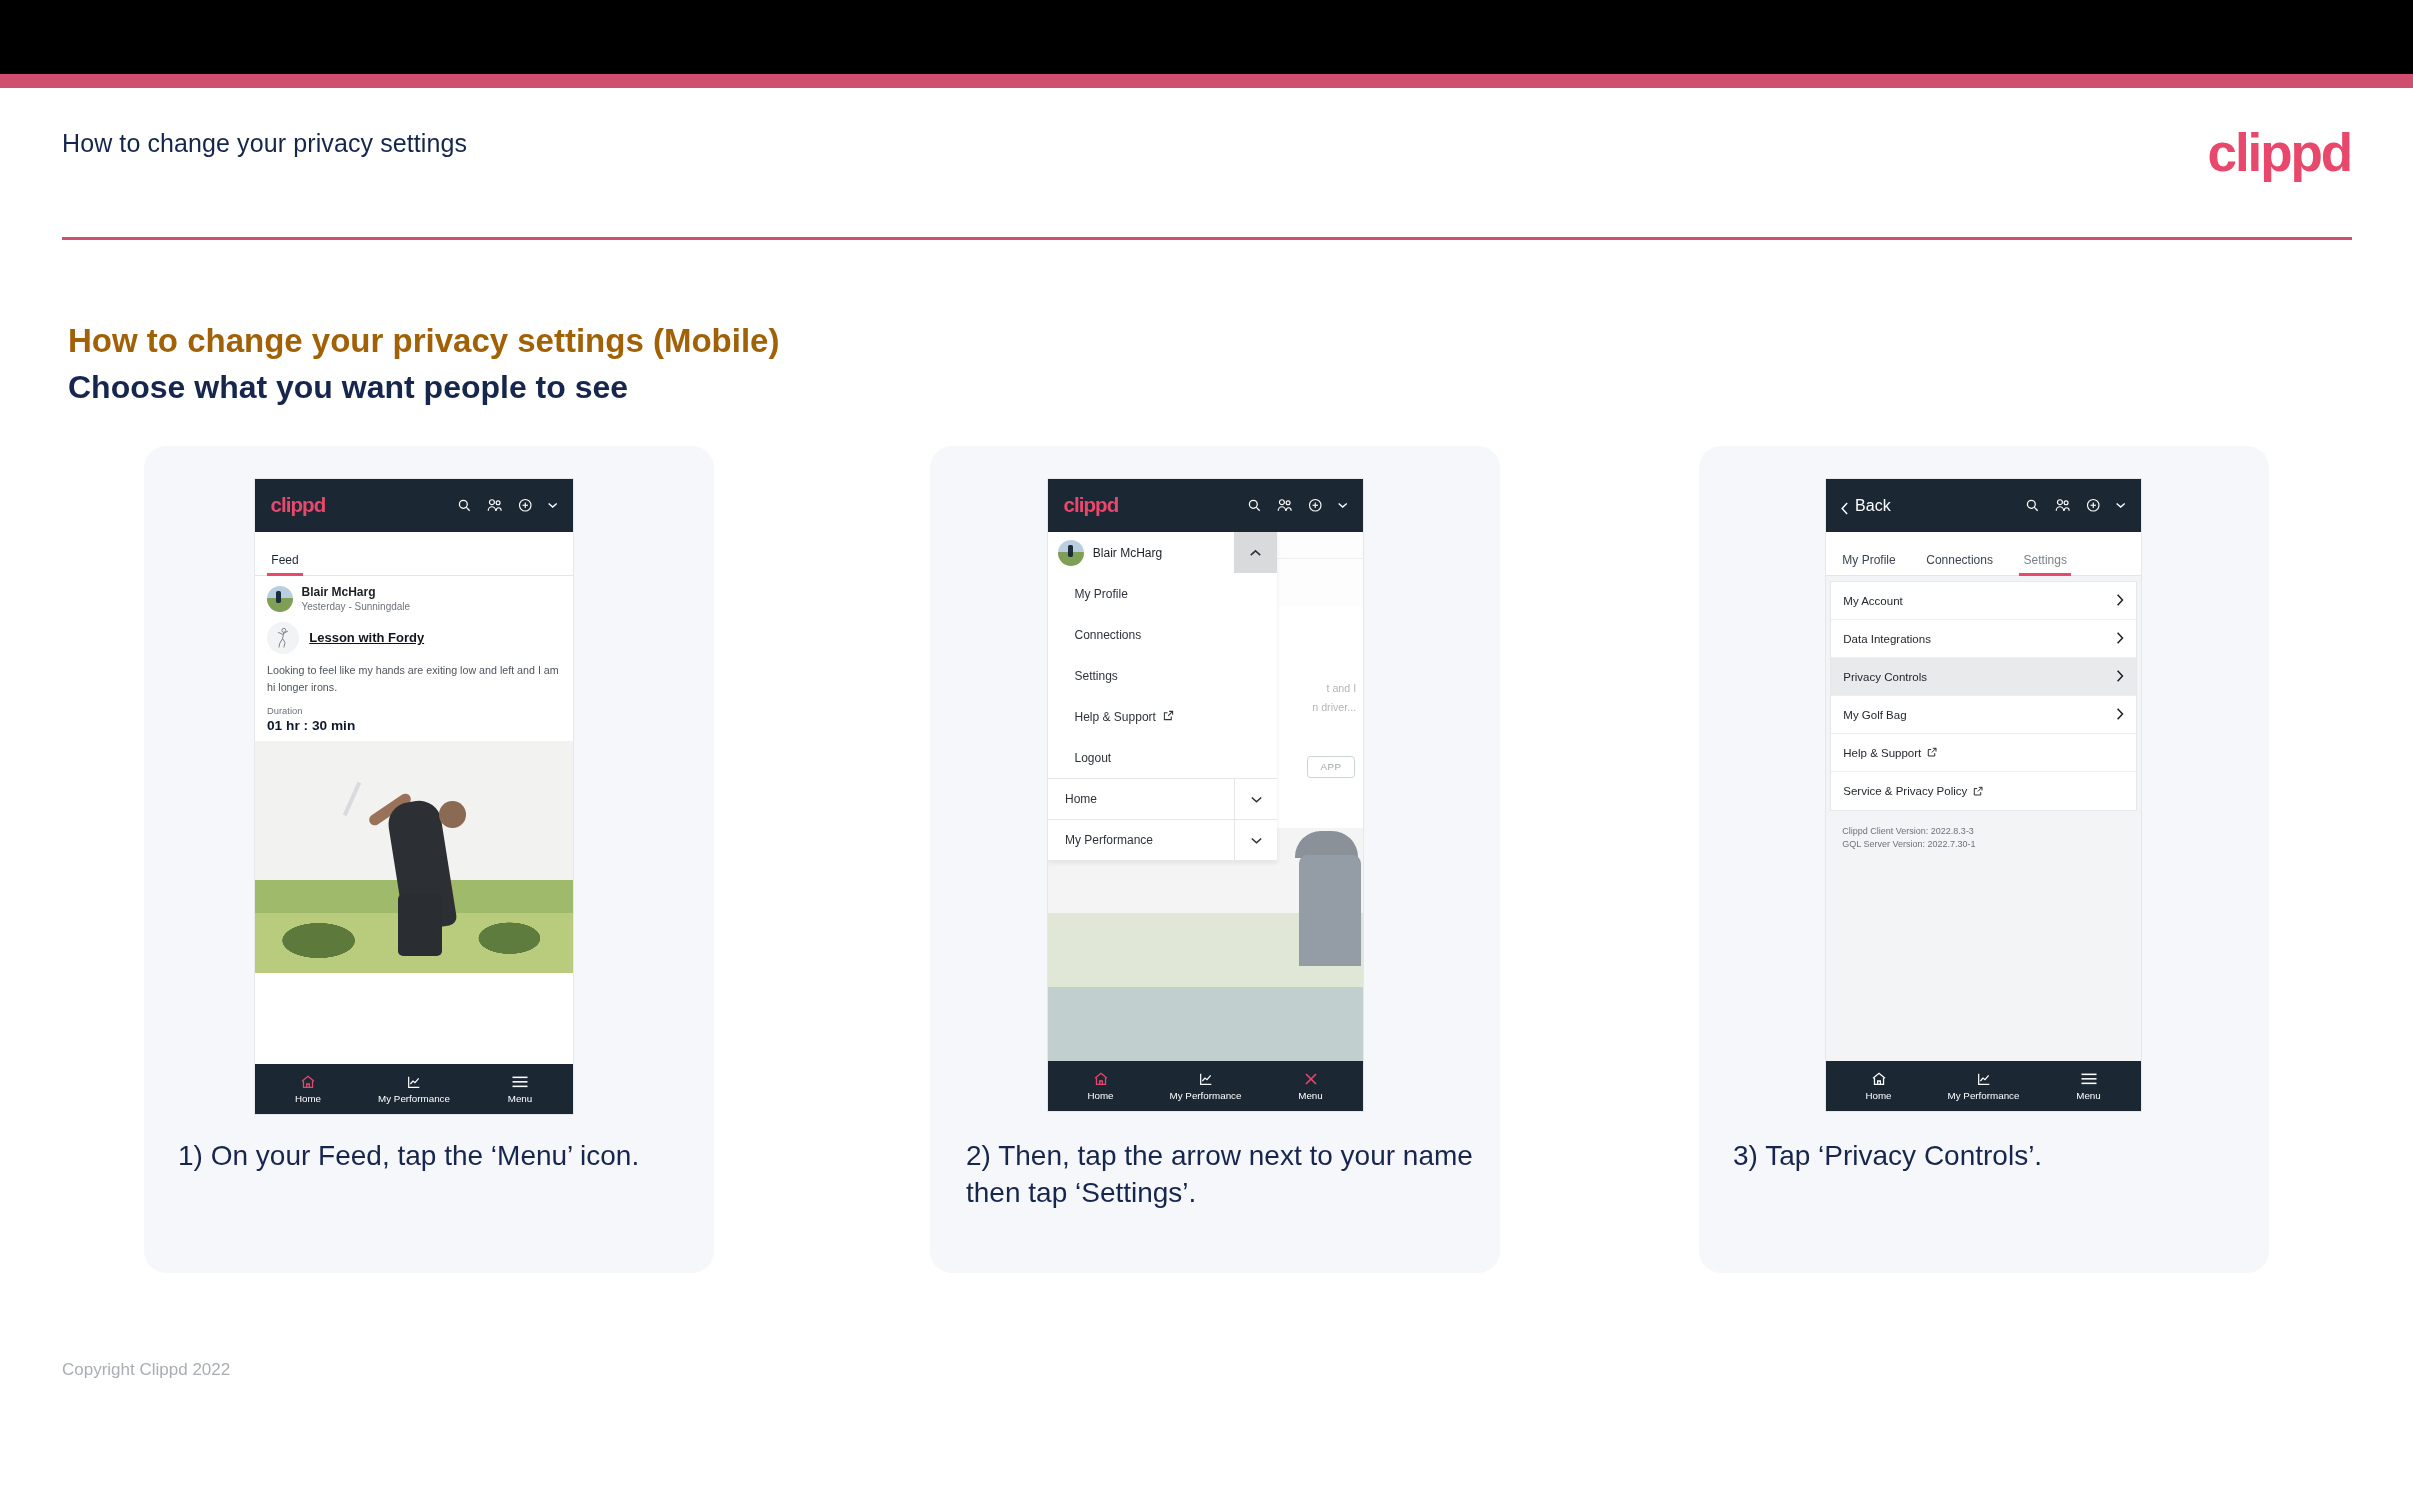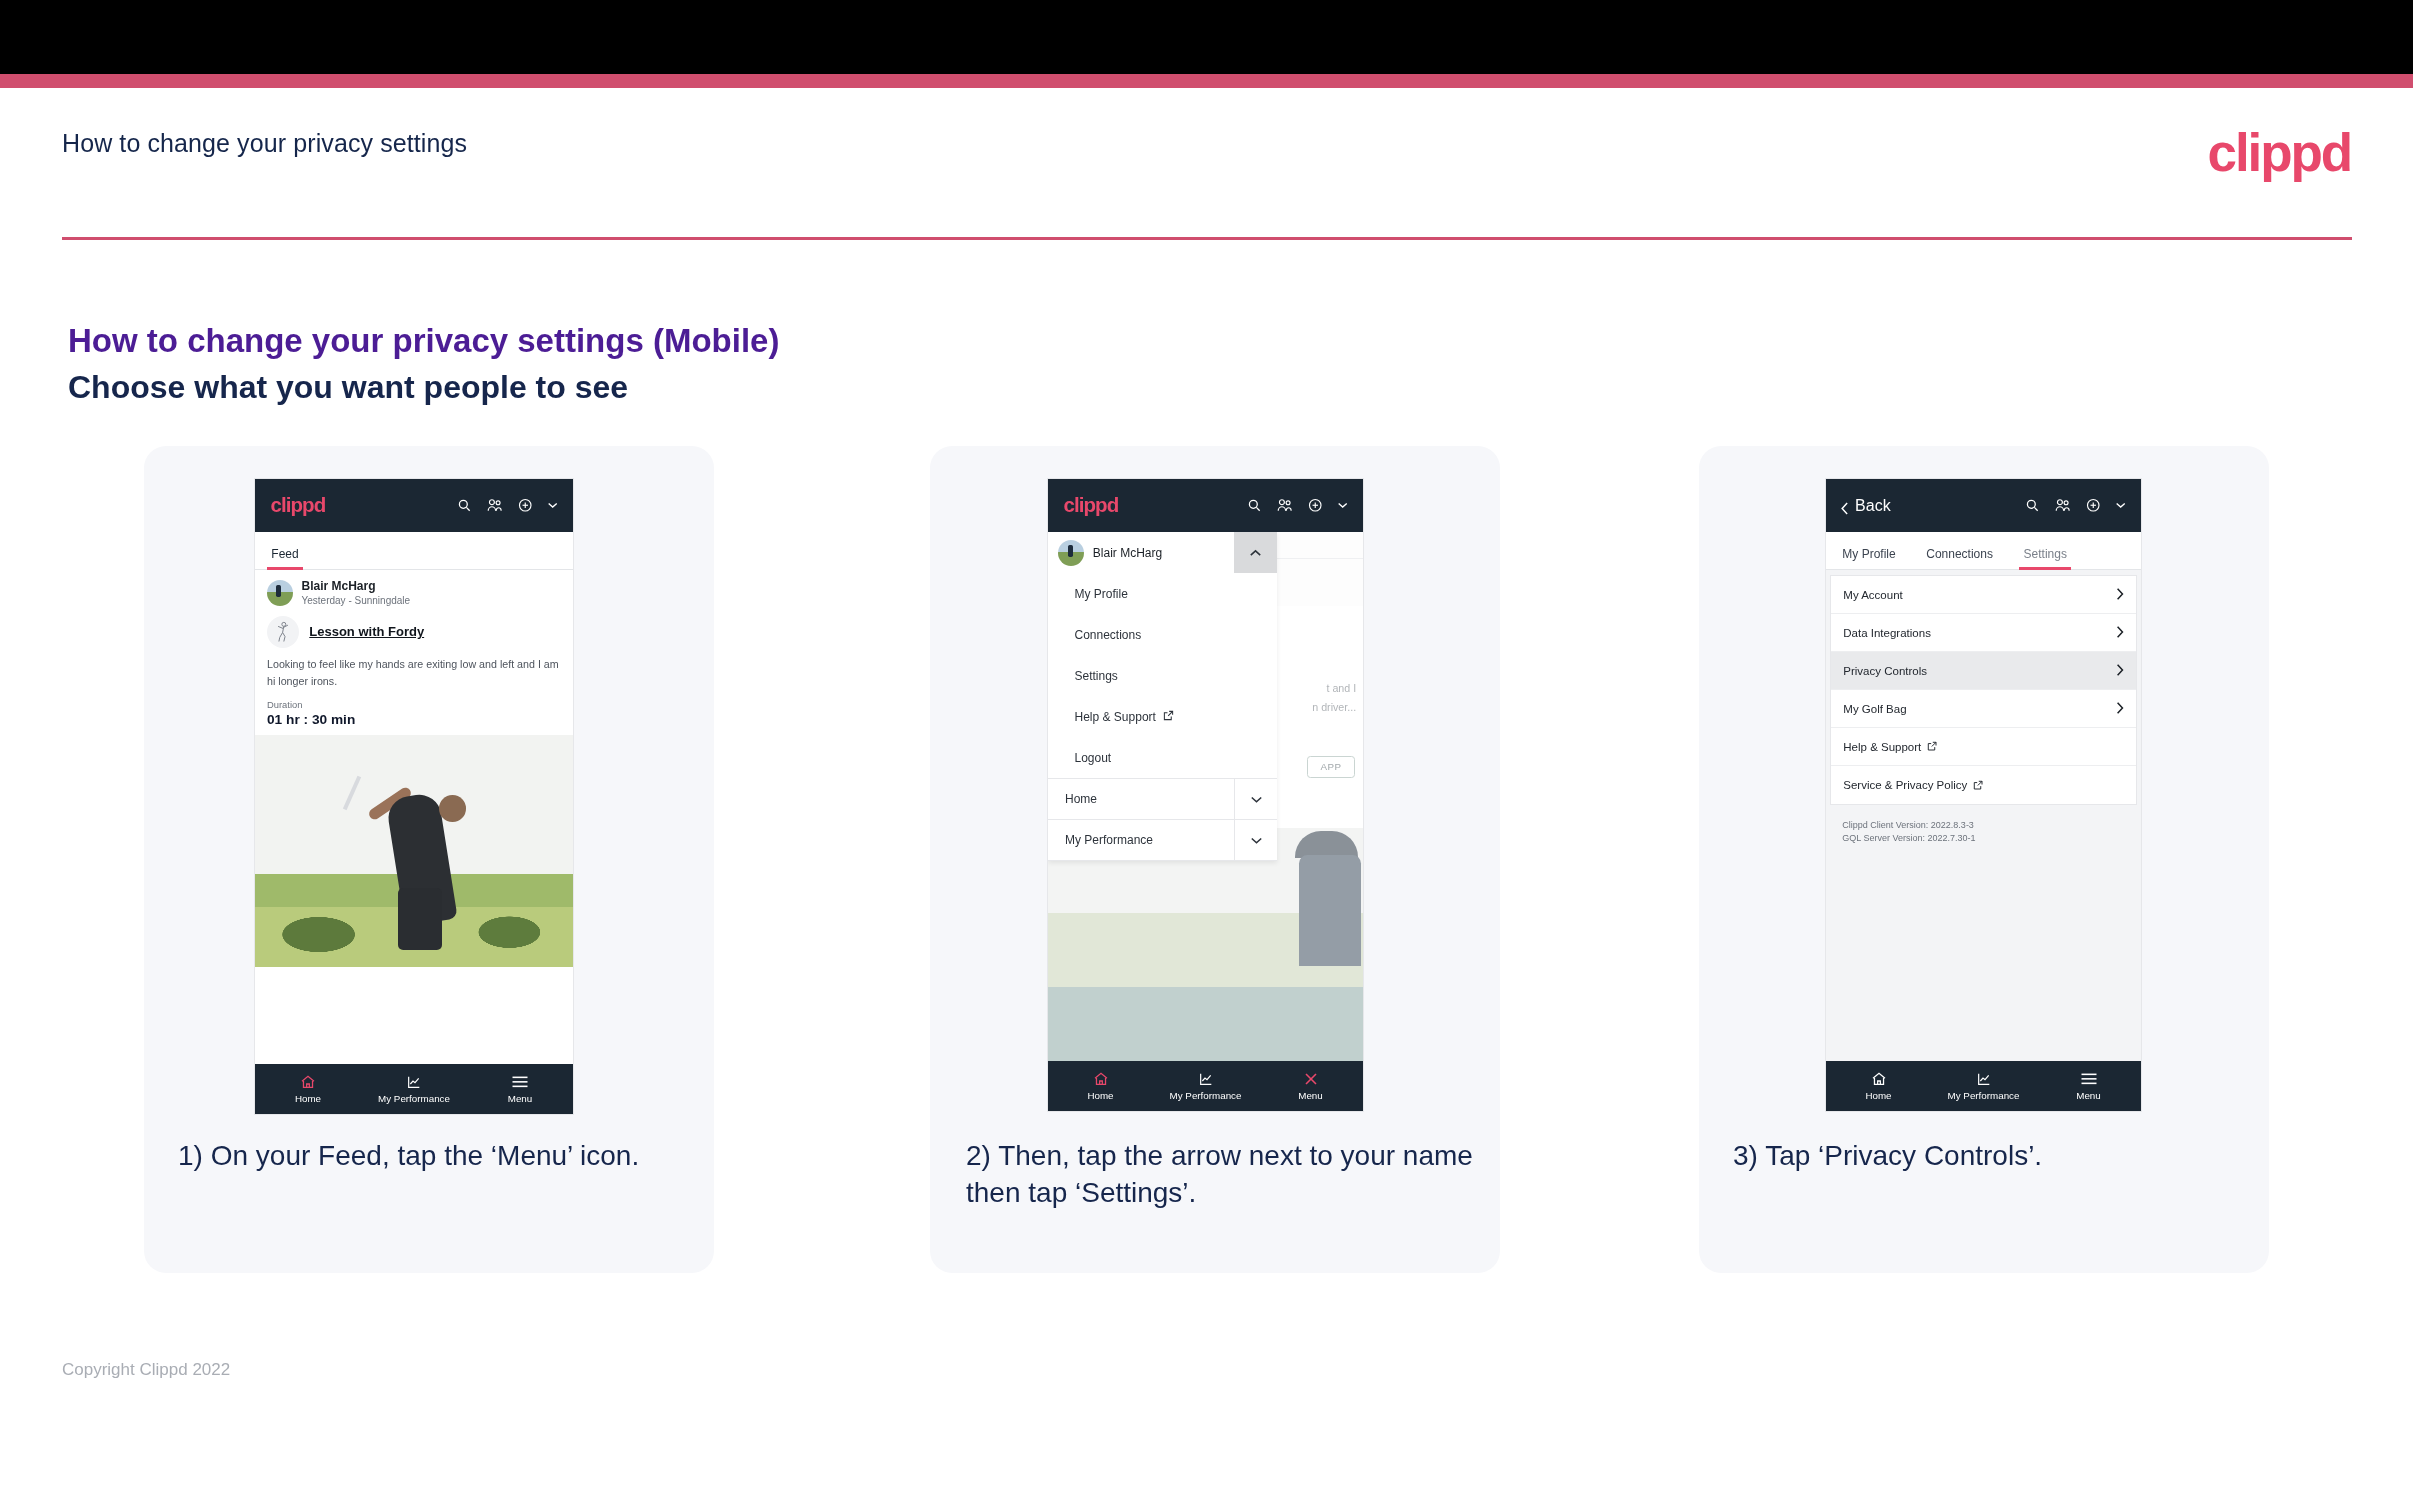--- a/index.html
+++ b/index.html
@@ -25,21 +25,21 @@
     font-size: 53px; font-weight: 700; color: #e8486b;
     letter-spacing: -2.1px; line-height: 1;
   }
   .hdr-rule {
     position: absolute; left: 62px; top: 237px; width: 2290px; height: 2.6px; background: #d04e6e;
   }
 
   
   .h1 {
     position: absolute; left: 68px; top: 322px;
-    font-size: 33px; font-weight: 700; color: #4c1d95; white-space: nowrap;
+    font-size: 33px; font-weight: 700; color: #a16207; white-space: nowrap;
   }
   .h2 {
     position: absolute; left: 68px; top: 369px;
     font-size: 32px; font-weight: 700; color: #16264c; white-space: nowrap;
   }
 
   
   .card {
     position: absolute; top: 446px; width: 570px; height: 827px;
     background: #f6f7fa; border-radius: 22px;
@@ -65,21 +65,21 @@
   .app-logo {
     font-size: 20.5px; font-weight: 700; color: #e8486b; letter-spacing: -0.9px; line-height: 1;
   }
   .app-back { display: flex; align-items: flex-end; gap: 6px; color: #ffffff; font-size: 16px; }
   .app-bar-icons { margin-left: auto; display: flex; align-items: center; gap: 15.4px; }
   .ic { display: inline-block; color: #ffffff; }
   .ic svg { display: block; }
 
   
   .tabs {
-    display: flex; align-items: flex-end; height: 38px;
+    display: flex; align-items: flex-end; height: 44px;
     background: #ffffff; border-bottom: 0.9px solid #e3e5e8; padding-left: 12px; gap: 22px;
   }
   .tab { font-size: 12px; color: #3c4450; padding: 0 4.3px 7.7px 4.3px; position: relative; }
   .tab.active { color: #1b2733; }
   .tab.active::after {
     content: ""; position: absolute; left: 0; right: 0; bottom: -0.9px; height: 2.6px; background: #e8486b;
   }
   .tab.muted { color: #7a808a; }
 
   

